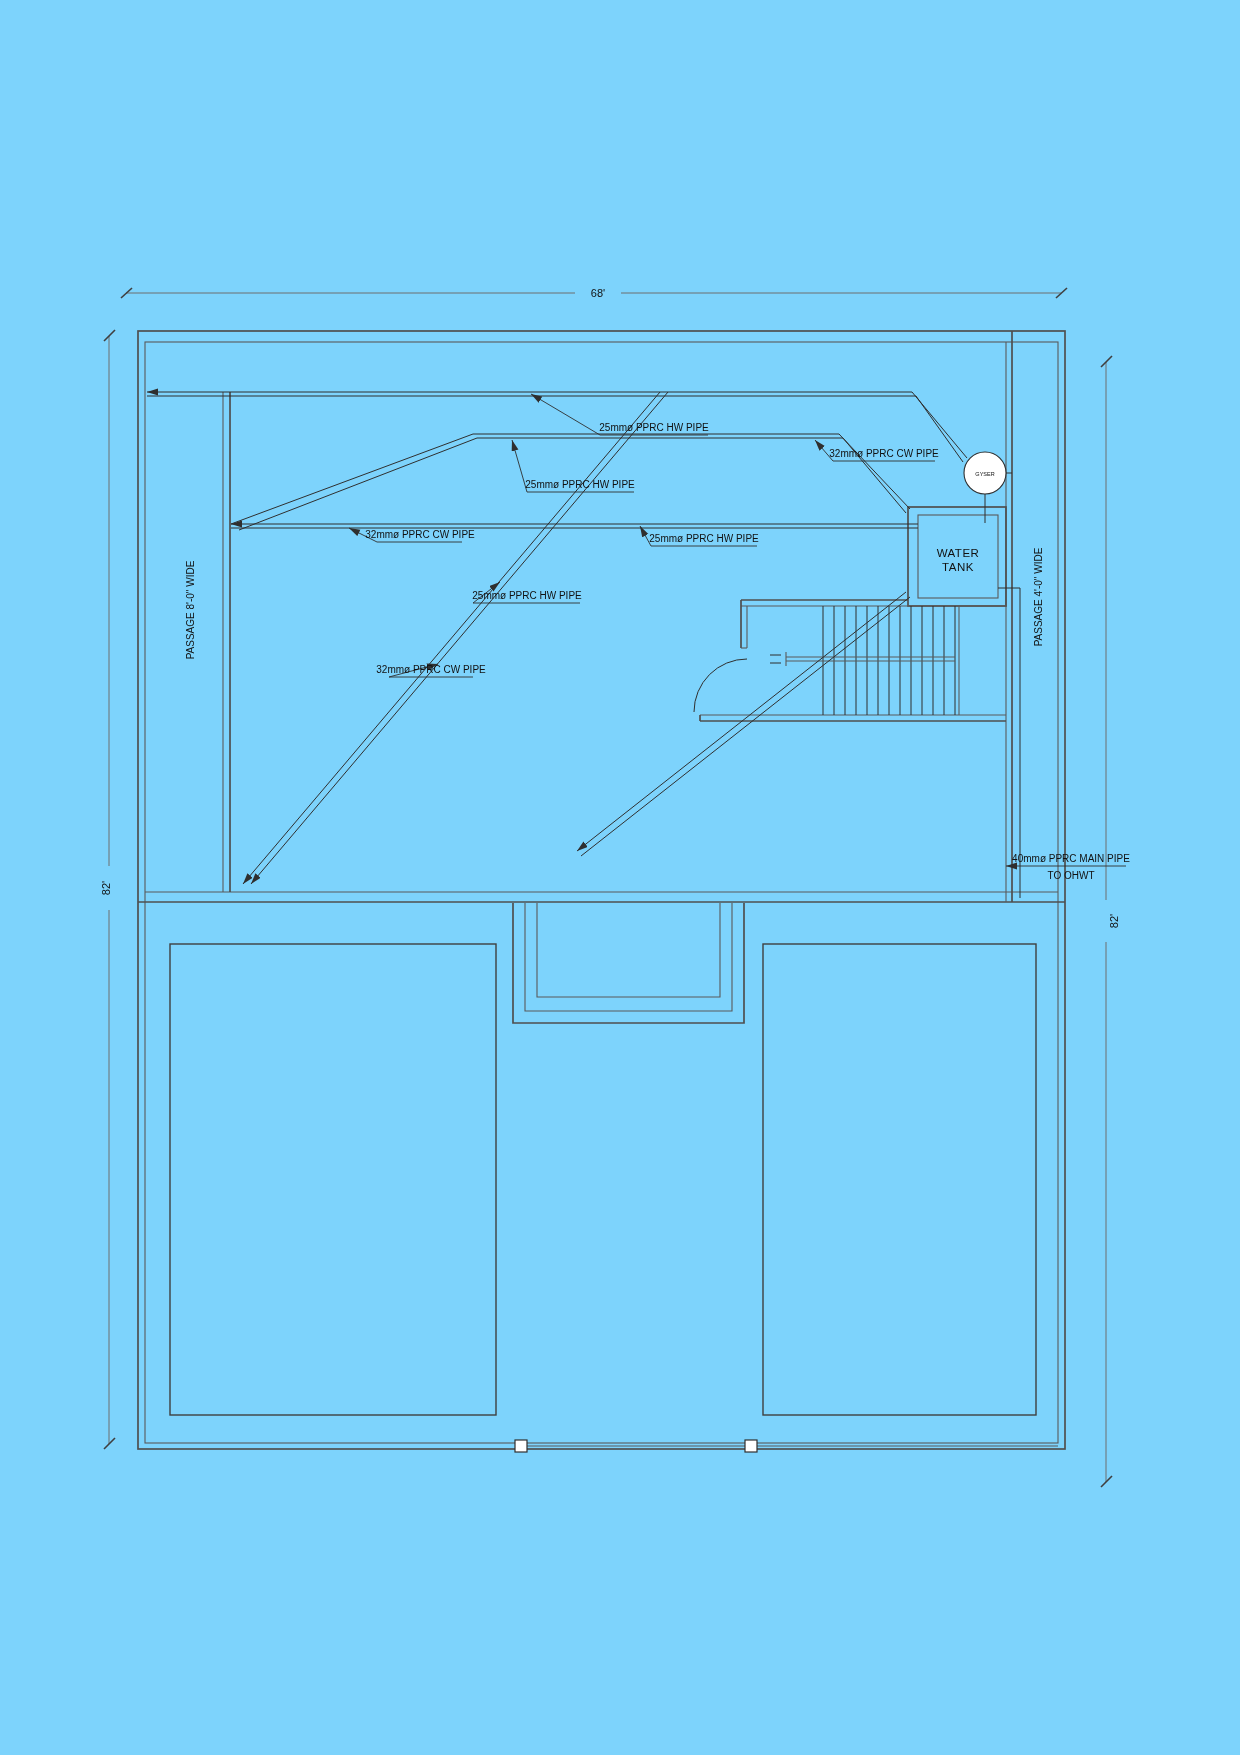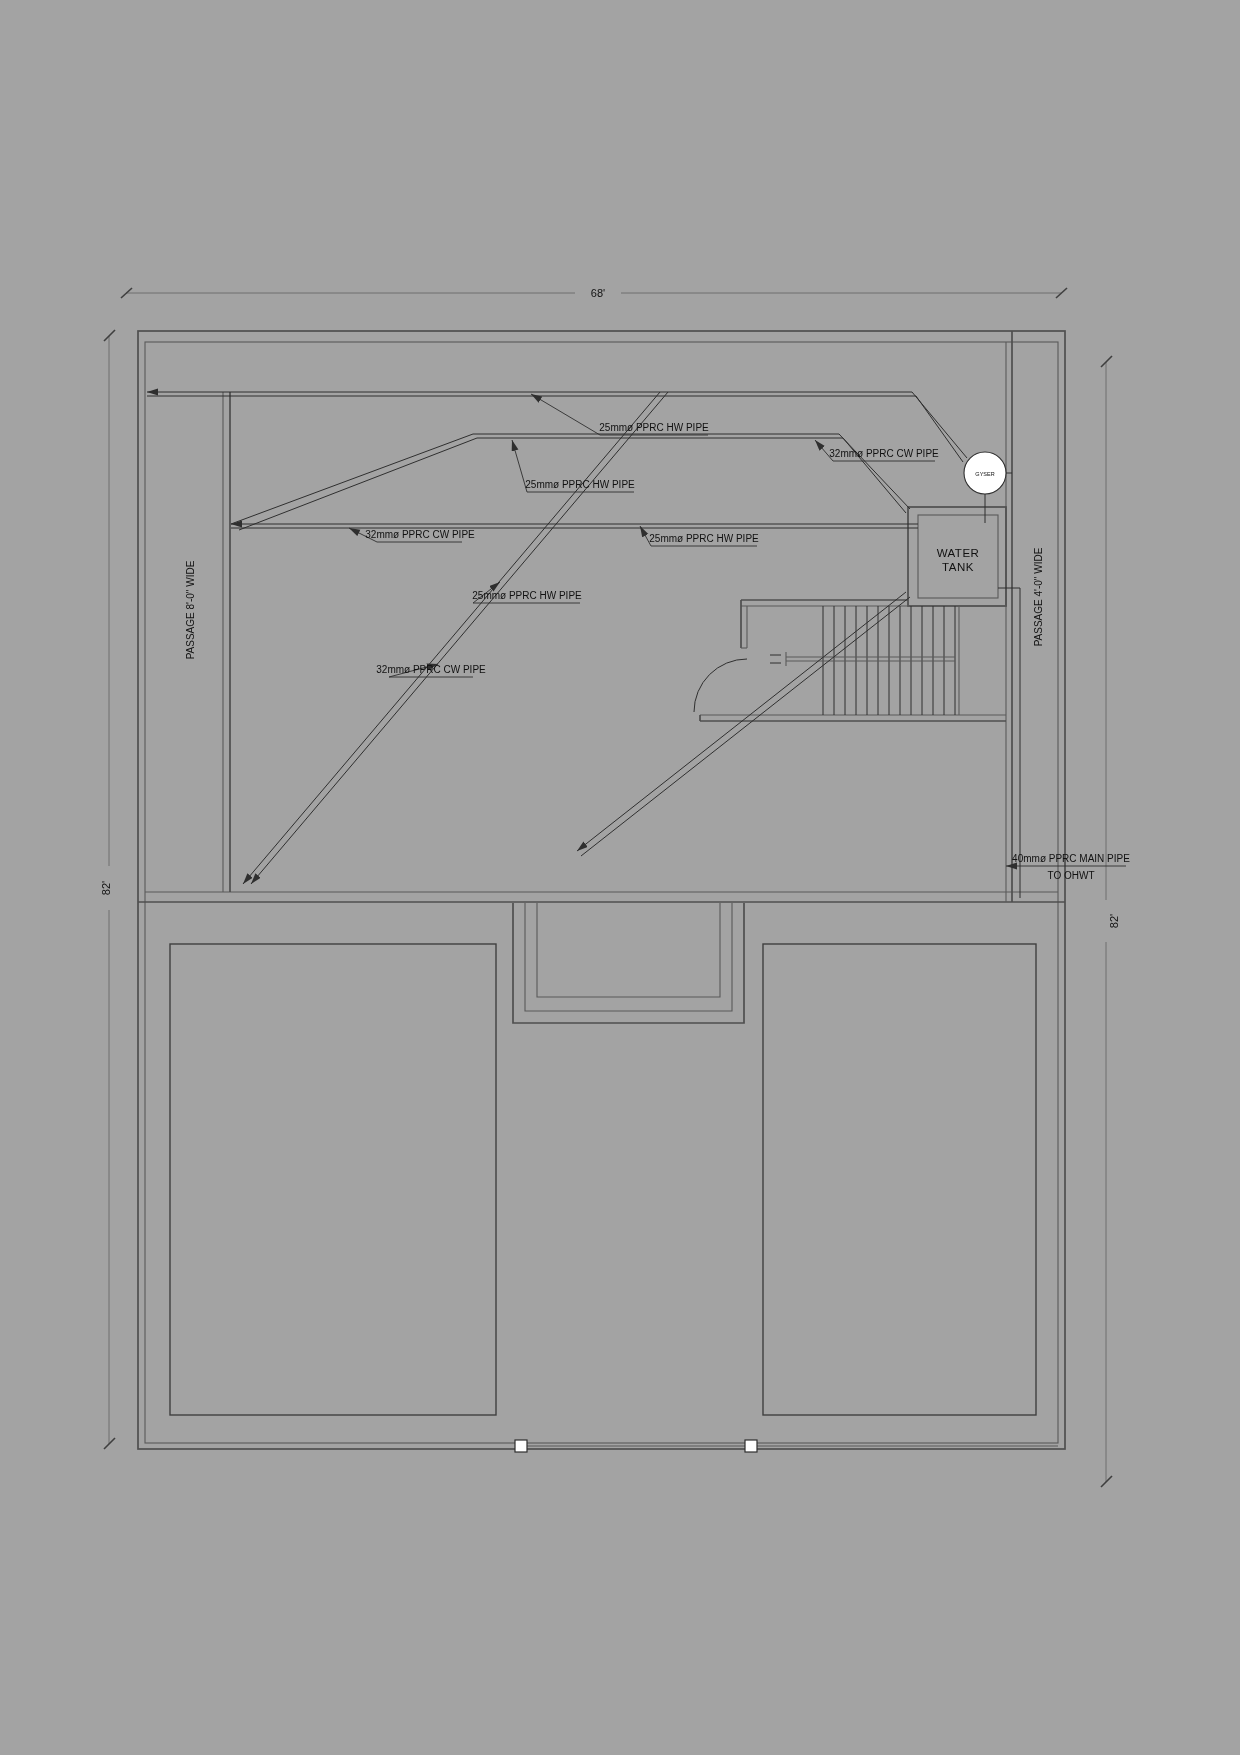--- a/index.html
+++ b/index.html
@@ -1,16 +1,16 @@
 <!DOCTYPE html>
 <html><head>
 <meta charset="utf-8">
 <style>
   html,body{margin:0;padding:0;background:#ffffff;}
-  #canvas{position:relative;width:1240px;height:1755px;background:#a3a3a3;overflow:hidden;
+  #canvas{position:relative;width:1240px;height:1755px;background:#7dd3fc;overflow:hidden;
           font-family:"Liberation Sans", sans-serif;}
   svg{position:absolute;left:0;top:0;}
   .wall{stroke:#4f4f4f;stroke-width:1.7;fill:none;}
   .wall-thin{stroke:#5a5a5a;stroke-width:1.1;fill:none;}
   .room{stroke:#3f3f3f;stroke-width:1.4;fill:none;}
   .pipe{stroke:#2f2f2f;stroke-width:1;fill:none;}
   .leader{stroke:#2f2f2f;stroke-width:0.9;fill:none;}
   .dim{stroke:#6f6f6f;stroke-width:1;fill:none;}
   .tick{stroke:#3f3f3f;stroke-width:1.6;}
   text{fill:#111111;}

